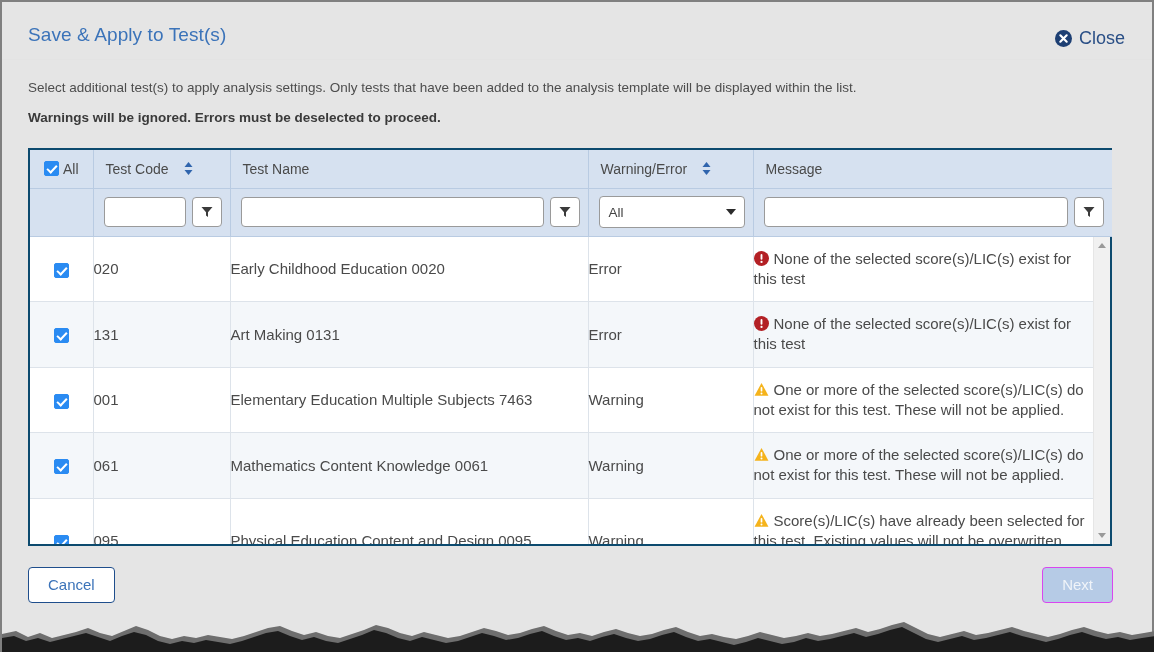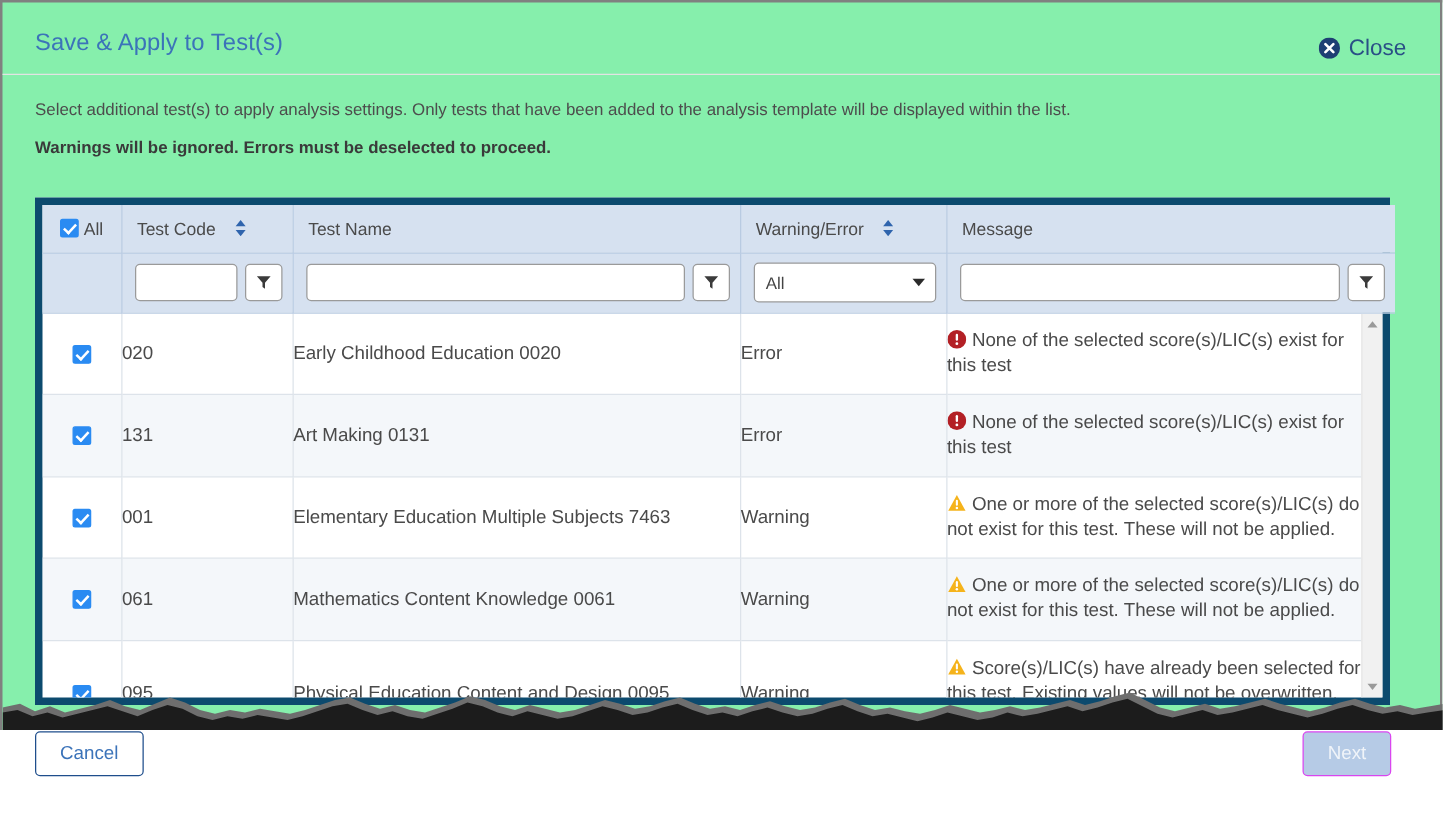--- a/index.html
+++ b/index.html
@@ -7,22 +7,22 @@
     margin: 0; padding: 0;
     width: 1154px; height: 652px;
     background: #ffffff;
     font-family: "Liberation Sans", sans-serif;
     overflow: hidden;
   }
 
   #root {
     position: relative;
     width: 1154px;
-    height: 584px;
-    background: #86efac;
+    height: 652px;
+    background: #e5e5e5;
     border-top: 2px solid #808080;
     border-left: 2px solid #808080;
     border-right: 2px solid #808080;
   }
 
   
   .dlg-header {
     position: relative;
     height: 58px;
     border-bottom: 1px solid #e3e3e3;
@@ -66,22 +66,22 @@
   .warnline {
     font-size: 13.5px;
     color: #3a3a3a;
     font-weight: bold;
     padding-top: 12px;
     line-height: 1.3;
   }
 
   
   .grid-wrap {
-    margin-top: 32px;
-    border: 6px solid #0c4a6e;
+    margin-top: 22px;
+    border: 2px solid #0c4a6e;
     width: 1084px;
     background: #fff;
   }
   table.grid {
     border-collapse: collapse;
     width: 100%;
     table-layout: fixed;
   }
   .grid th, .grid td { padding: 0; }
 

